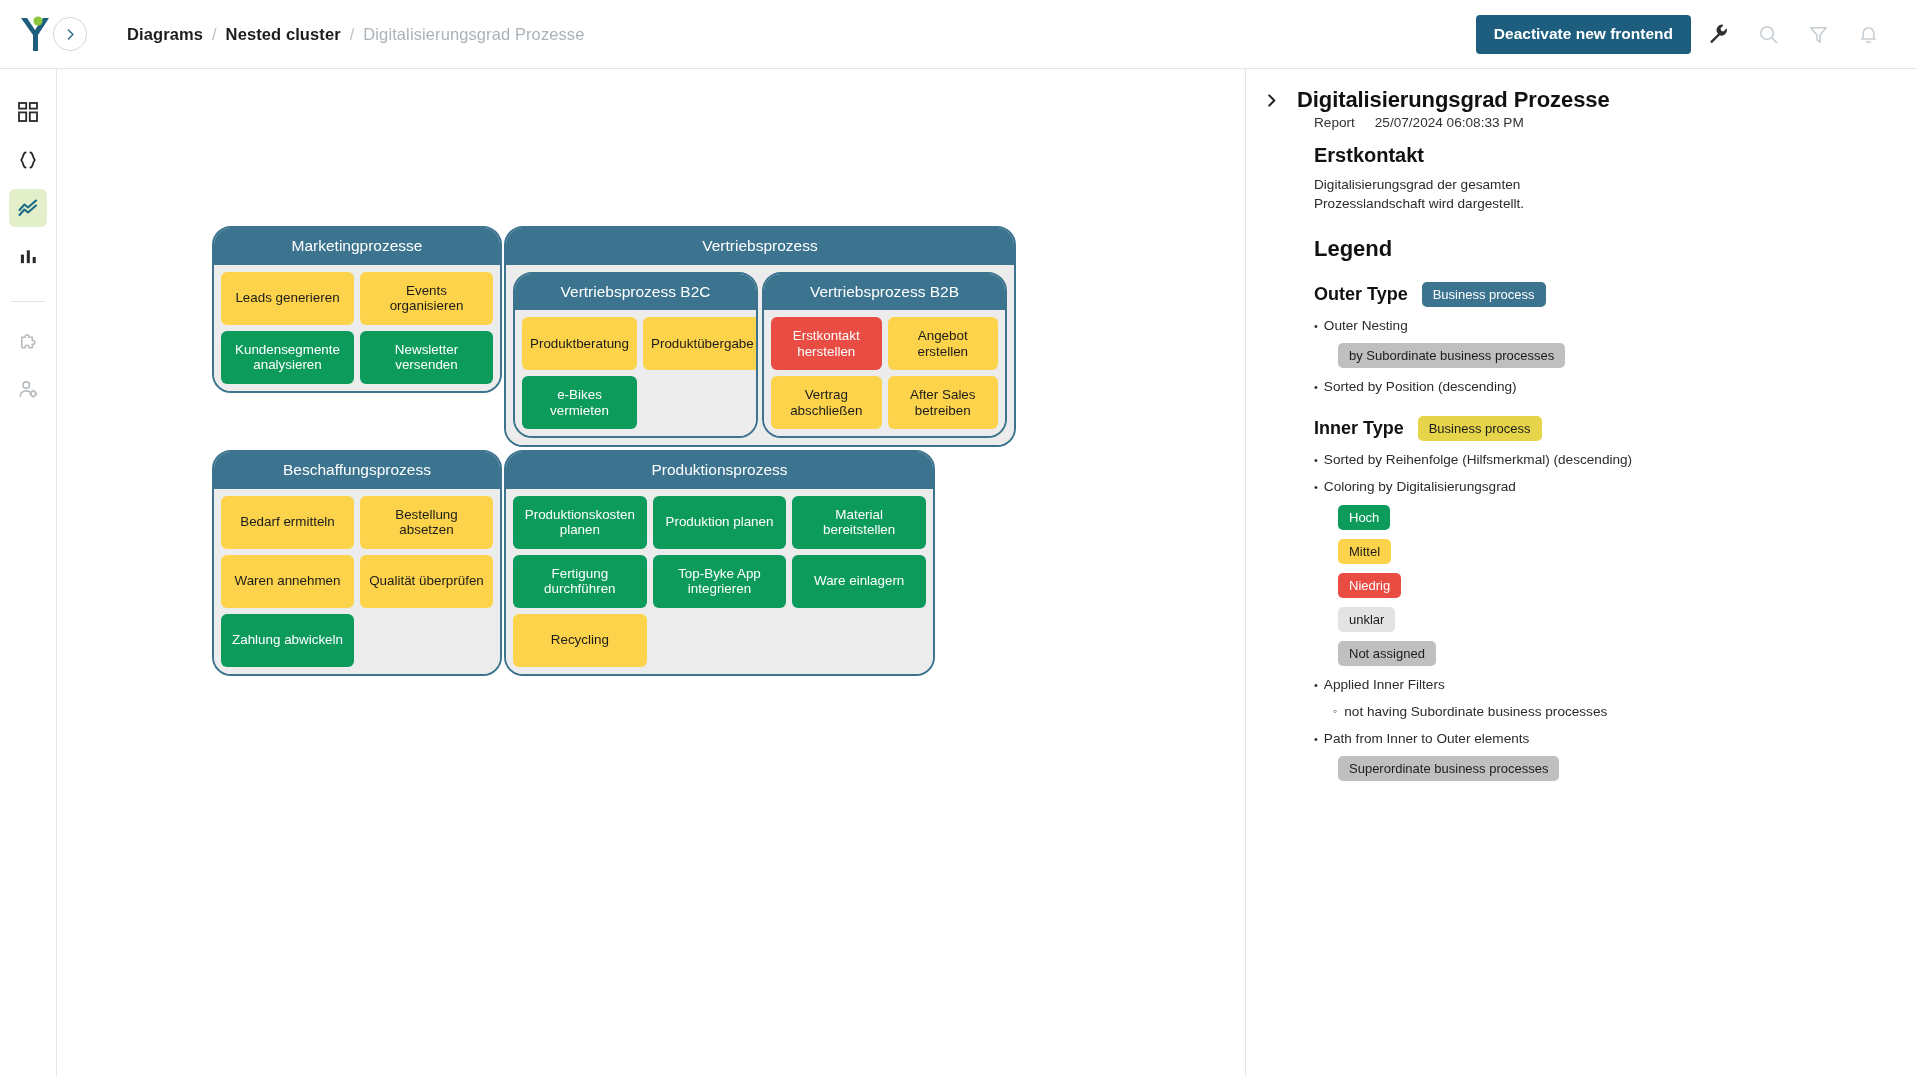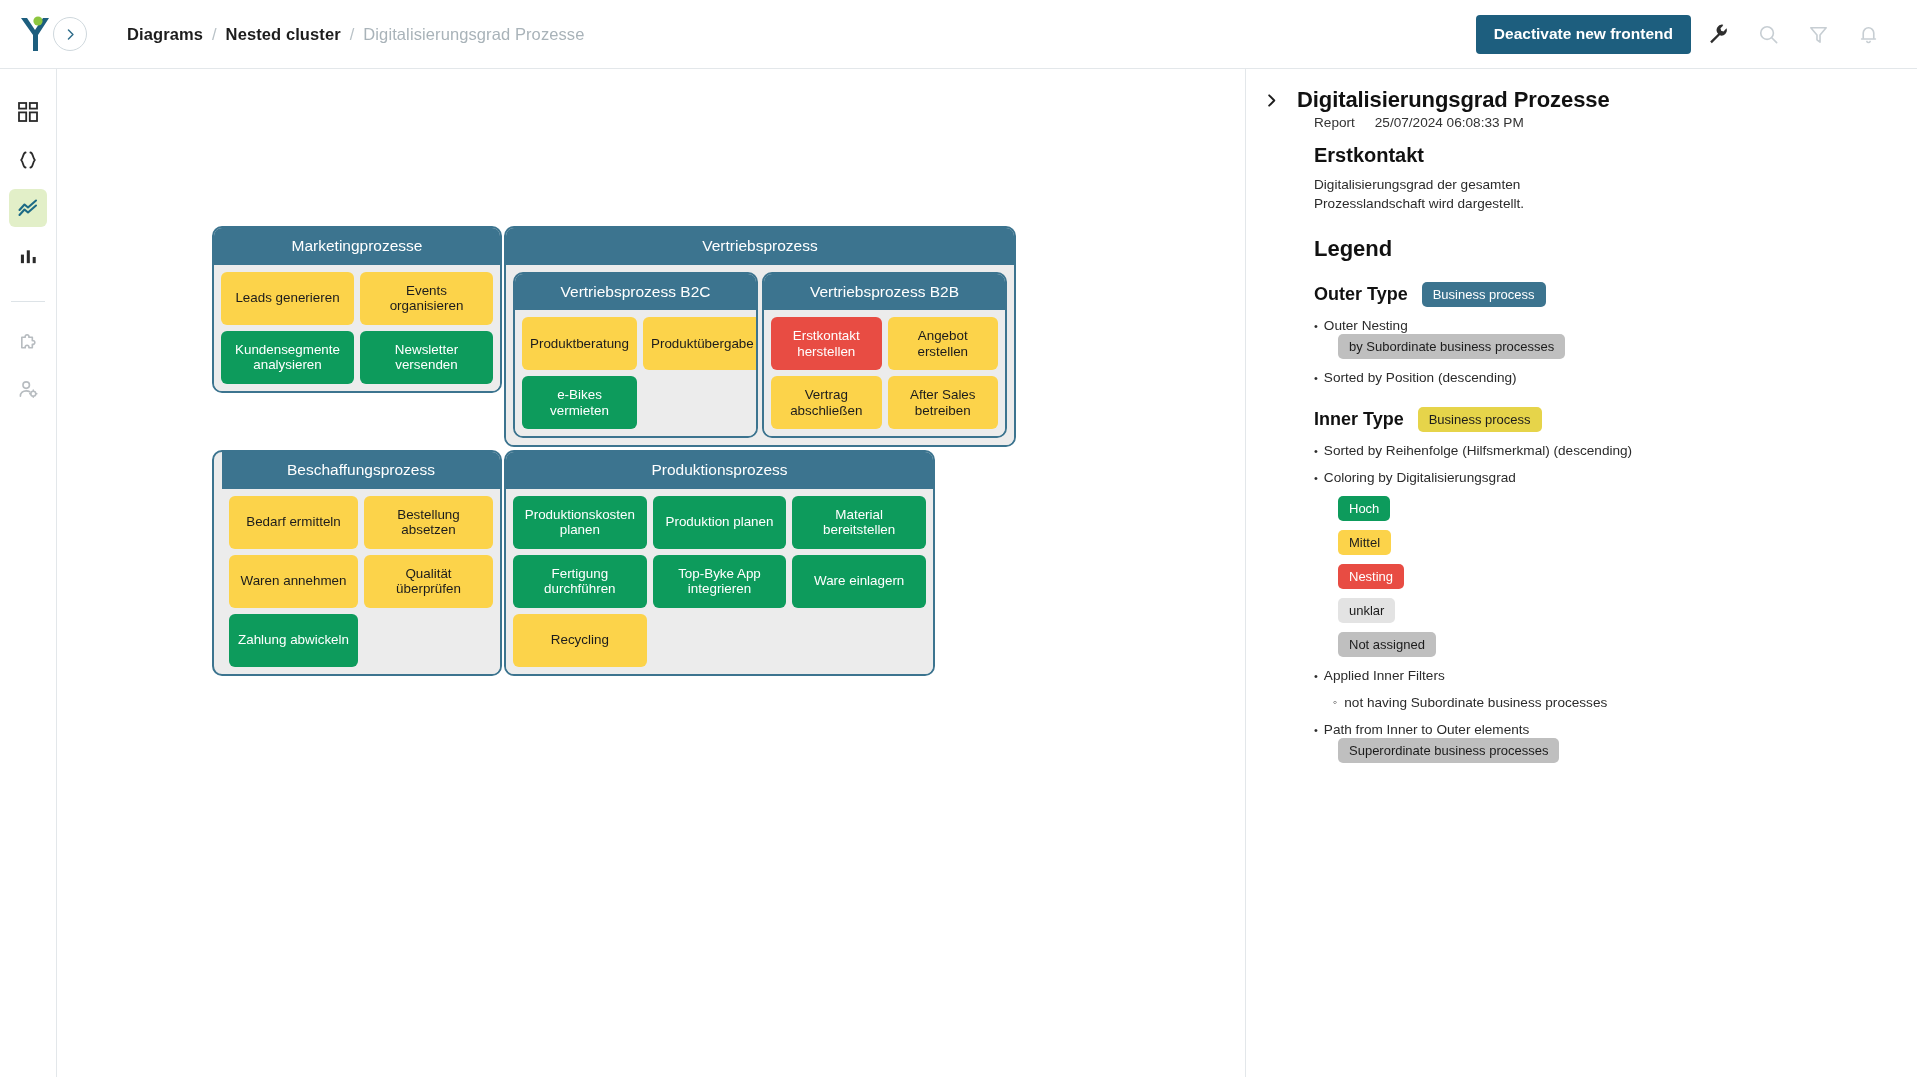--- a/index.html
+++ b/index.html
@@ -95,21 +95,21 @@
   
   .canvas {
     flex: 1; position: relative; background: #fff;
     overflow: hidden;
   }
   .diagram { position: absolute; left: 98px; top: 91px; }
 
   
   .cluster {
     border: 2px solid #3c748f;
-    border-radius: 10px;
+    border-radius: 19px;
     background: #ececec;
     overflow: hidden;
     display: flex; flex-direction: column;
   }
   .cluster-header {
     background: #3c748f; color: #ffffff;
     font-size: 15.5px; text-align: center;
     padding: 10px 6px 11px;
     line-height: 1;
   }
@@ -130,21 +130,21 @@
     cursor: pointer;
   }
   .node.hoch   { background: #0d9b5c; color: #ffffff; }
   .node.mittel { background: #fcd34a; color: #1c1c1c; }
   .node.niedrig{ background: #e84c43; color: #ffffff; }
   .node.empty  { background: transparent; cursor: default; }
 
   
   #c-marketing { position: absolute; left: 57px;  top: 66px; width: 290px; }
   #c-vertrieb  { position: absolute; left: 349px; top: 66px; width: 512px; }
-  #c-beschaff  { position: absolute; left: 57px;  top: 290px; width: 290px; padding-left: 8px; }
+  #c-beschaff  { position: absolute; left: 57px;  top: 290px; width: 290px; }
   #c-produktion{ position: absolute; left: 349px; top: 290px; width: 431px; }
 
   #c-marketing .cluster-body,
   #c-beschaff  .cluster-body { grid-template-columns: 1fr 1fr; }
   #c-produktion .cluster-body { grid-template-columns: 1fr 1fr 1fr; }
 
   .subcluster-row {
     display: flex; gap: 4px; padding: 7px;
     background: #ececec;
   }
@@ -190,21 +190,21 @@
   .chip.grey { background: #bfbfbf; color: #1c1c1c; }
   .chip.lightgrey { background: #e3e3e3; color: #1c1c1c; }
   .chip.green { background: #0d9b5c; color: #fff; }
   .chip.gold { background: #fcd34a; color: #1c1c1c; }
   .chip.red { background: #e84c43; color: #fff; }
 
   .bullet { font-size: 13.6px; color: #2b2b2b; margin-top: 11px; display: flex; gap: 6px; }
   .bullet::before { content: "\2022"; font-size: 11px; line-height: 1.5; }
   .subbullet { font-size: 13.6px; color: #2b2b2b; margin-top: 11px; margin-left: 19px; display: flex; gap: 7px; }
   .subbullet::before { content: "\25E6"; font-size: 12px; line-height: 1.3; }
-  .chip-row { margin-top: 0; margin-left: 24px; }
+  .chip-row { margin-top: 9px; margin-left: 24px; }
   .chip-stack { margin-left: 24px; }
   .chip-stack .chip { margin-top: 9px; }
   .nowrap { white-space: nowrap; }
 </style>
 </head>
 <body>
 
 <div class="app">
 
   <div class="topbar">
@@ -418,21 +418,21 @@
         <div class="bullet">
           <span class="nowrap">Sorted by Reihenfolge (Hilfsmerkmal) (descending)</span>
         </div>
 
         <div class="bullet">
           <span>Coloring by Digitalisierungsgrad</span>
         </div>
         <div class="chip-stack">
           <div><span class="chip green">Hoch</span></div>
           <div><span class="chip gold">Mittel</span></div>
-          <div><span class="chip red">Nesting</span></div>
+          <div><span class="chip red">Niedrig</span></div>
           <div><span class="chip lightgrey">unklar</span></div>
           <div><span class="chip grey">Not assigned</span></div>
         </div>
 
         <div class="bullet">
           <span>Applied Inner Filters</span>
         </div>
         <div class="subbullet">
           <span>not having Subordinate business processes</span>
         </div>

